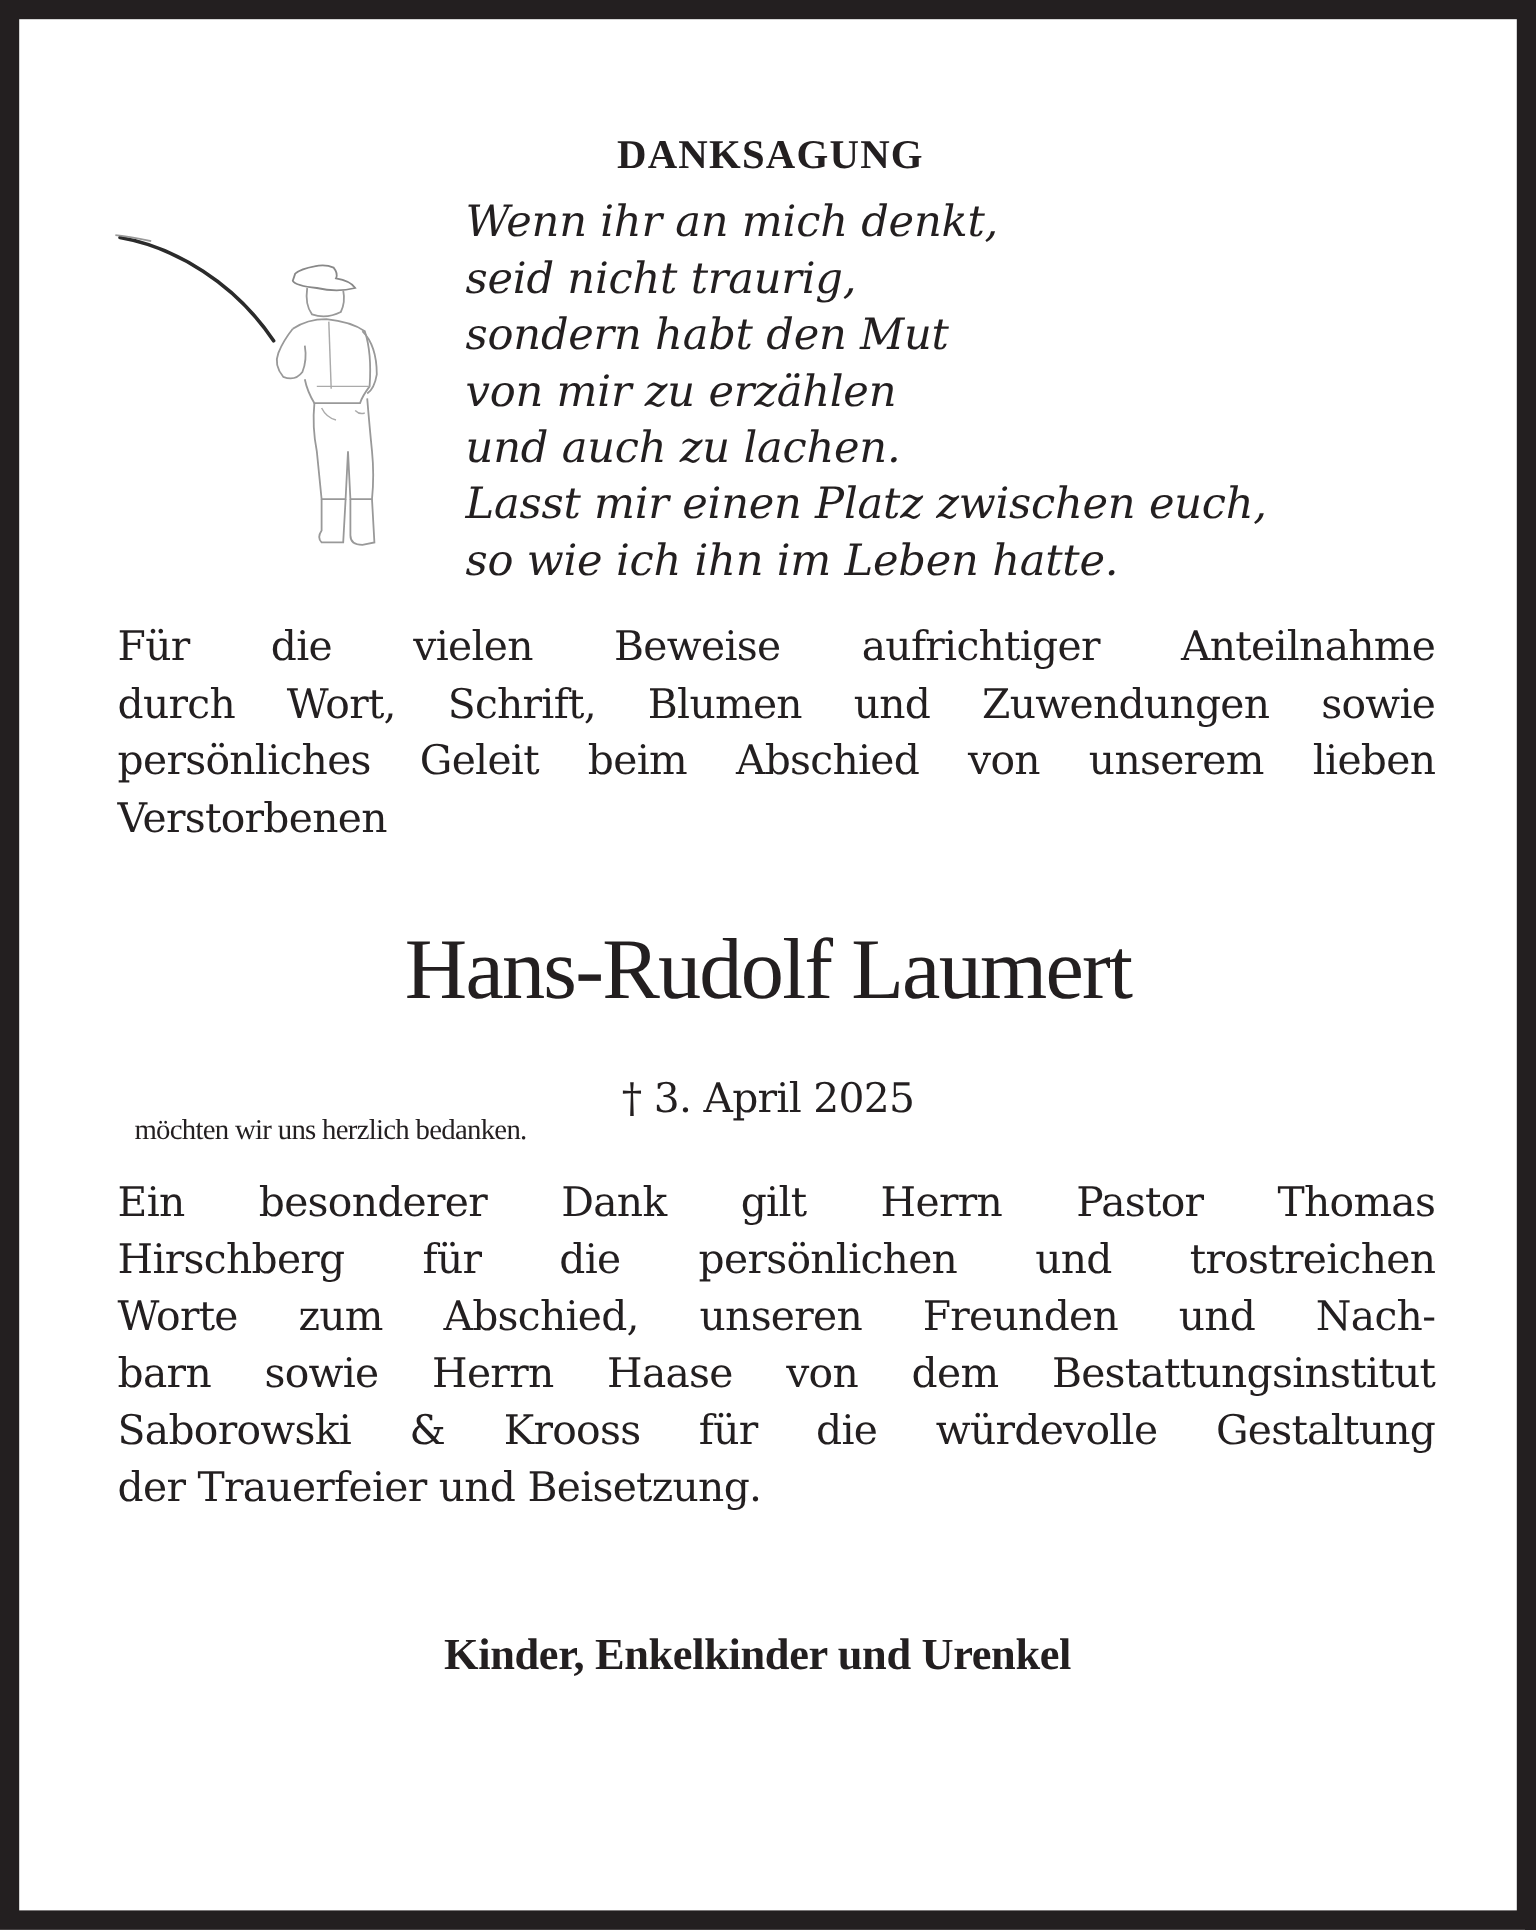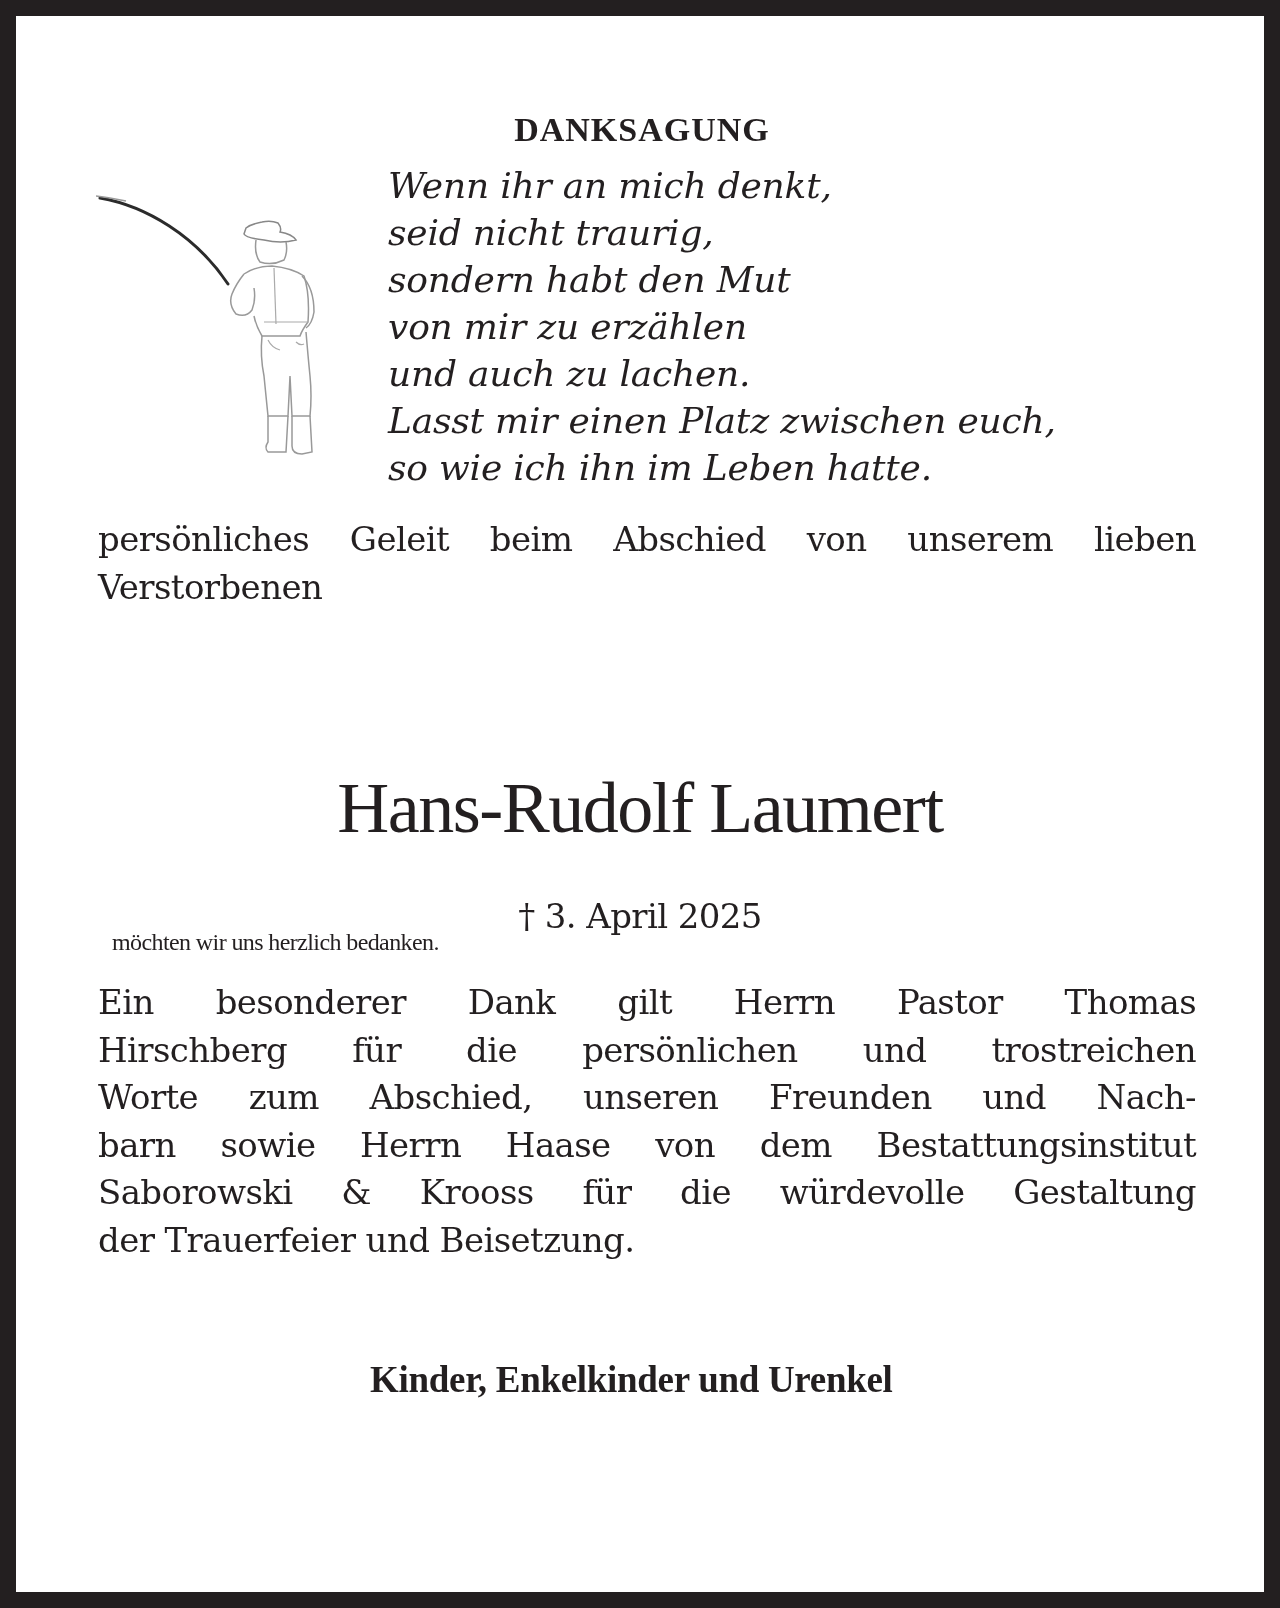--- a/index.html
+++ b/index.html
@@ -176,20 +176,22 @@
     <div>Wenn ihr an mich denkt,</div>
     <div>seid nicht traurig,</div>
     <div>sondern habt den Mut</div>
     <div>von mir zu erzählen</div>
     <div>und auch zu lachen.</div>
     <div>Lasst mir einen Platz zwischen euch,</div>
     <div>so wie ich ihn im Leben hatte.</div>
   </div>
 
   <div class="para" style="top: 500px;">
+    <span class="line">Für die vielen Beweise aufrichtiger Anteilnahme</span>
+    <span class="line">durch Wort, Schrift, Blumen und Zuwendungen sowie</span>
     <span class="line">persönliches Geleit beim Abschied von unserem lieben</span>
     <span class="line last">Verstorbenen</span>
   </div>
 
   <div class="name">Hans-Rudolf Laumert</div>
 
   <div class="date">† 3. April 2025</div>
 
   <div class="thanks-line">möchten wir uns herzlich bedanken.</div>
 

